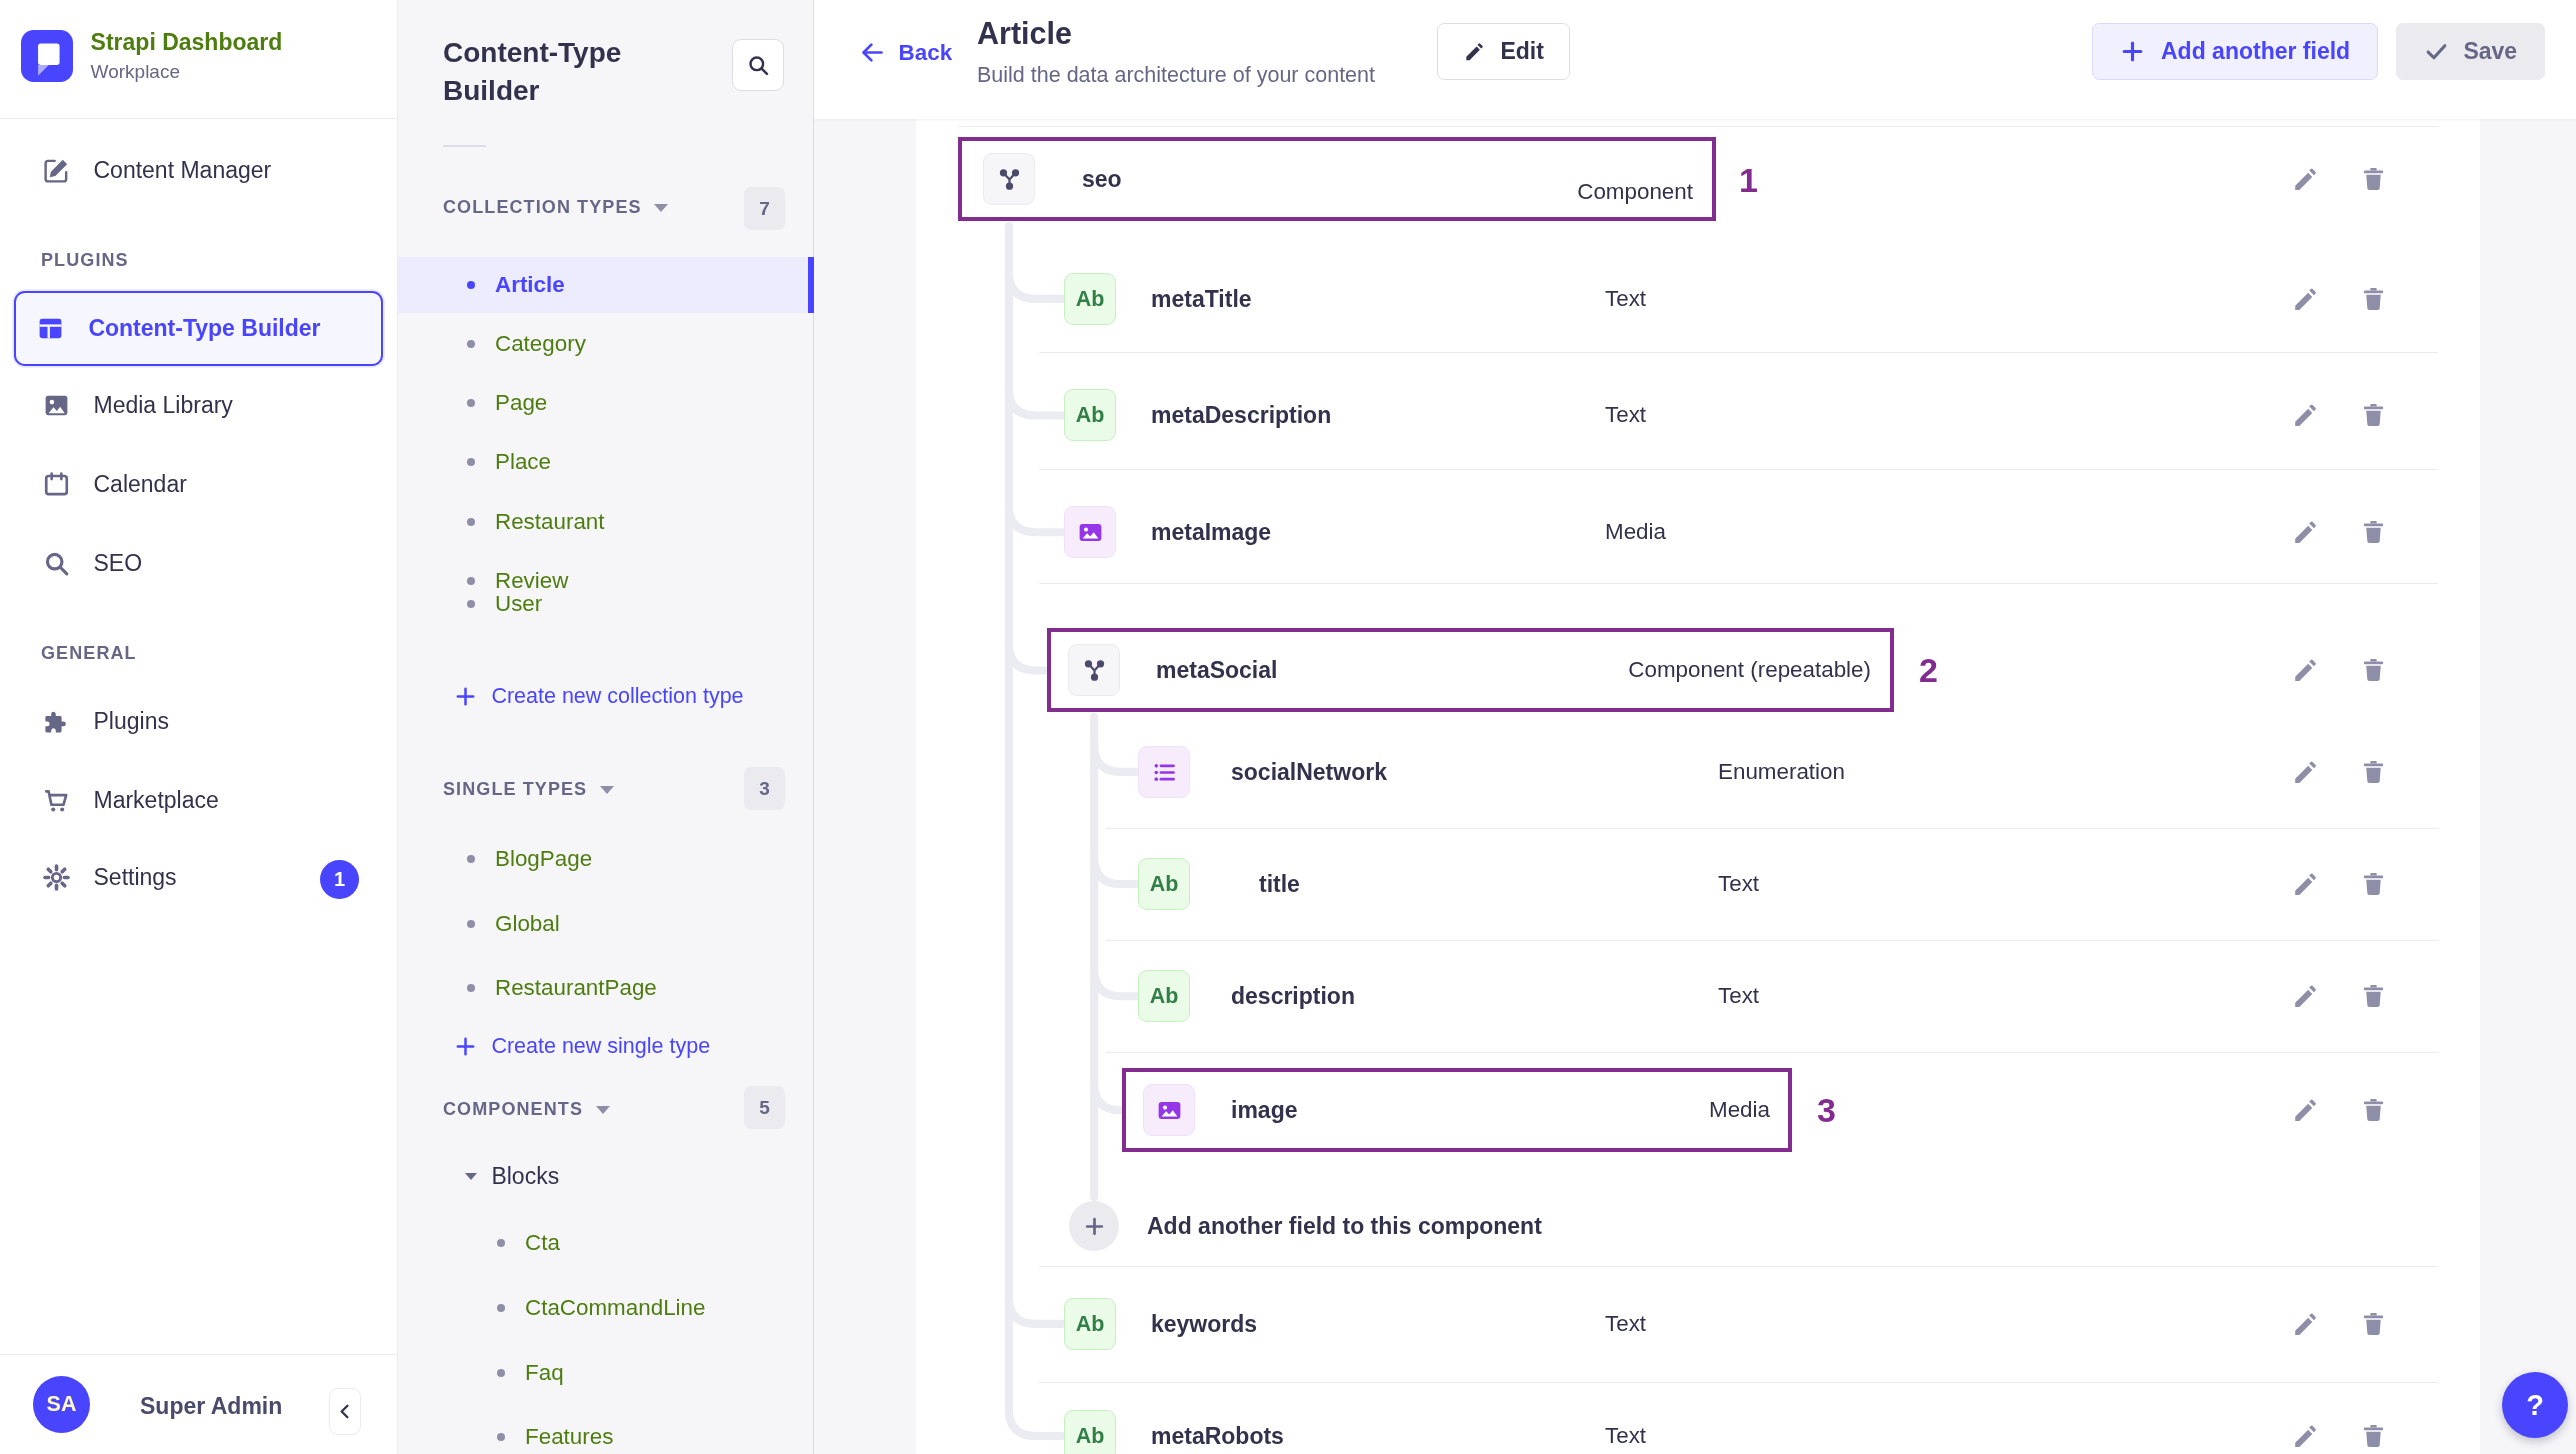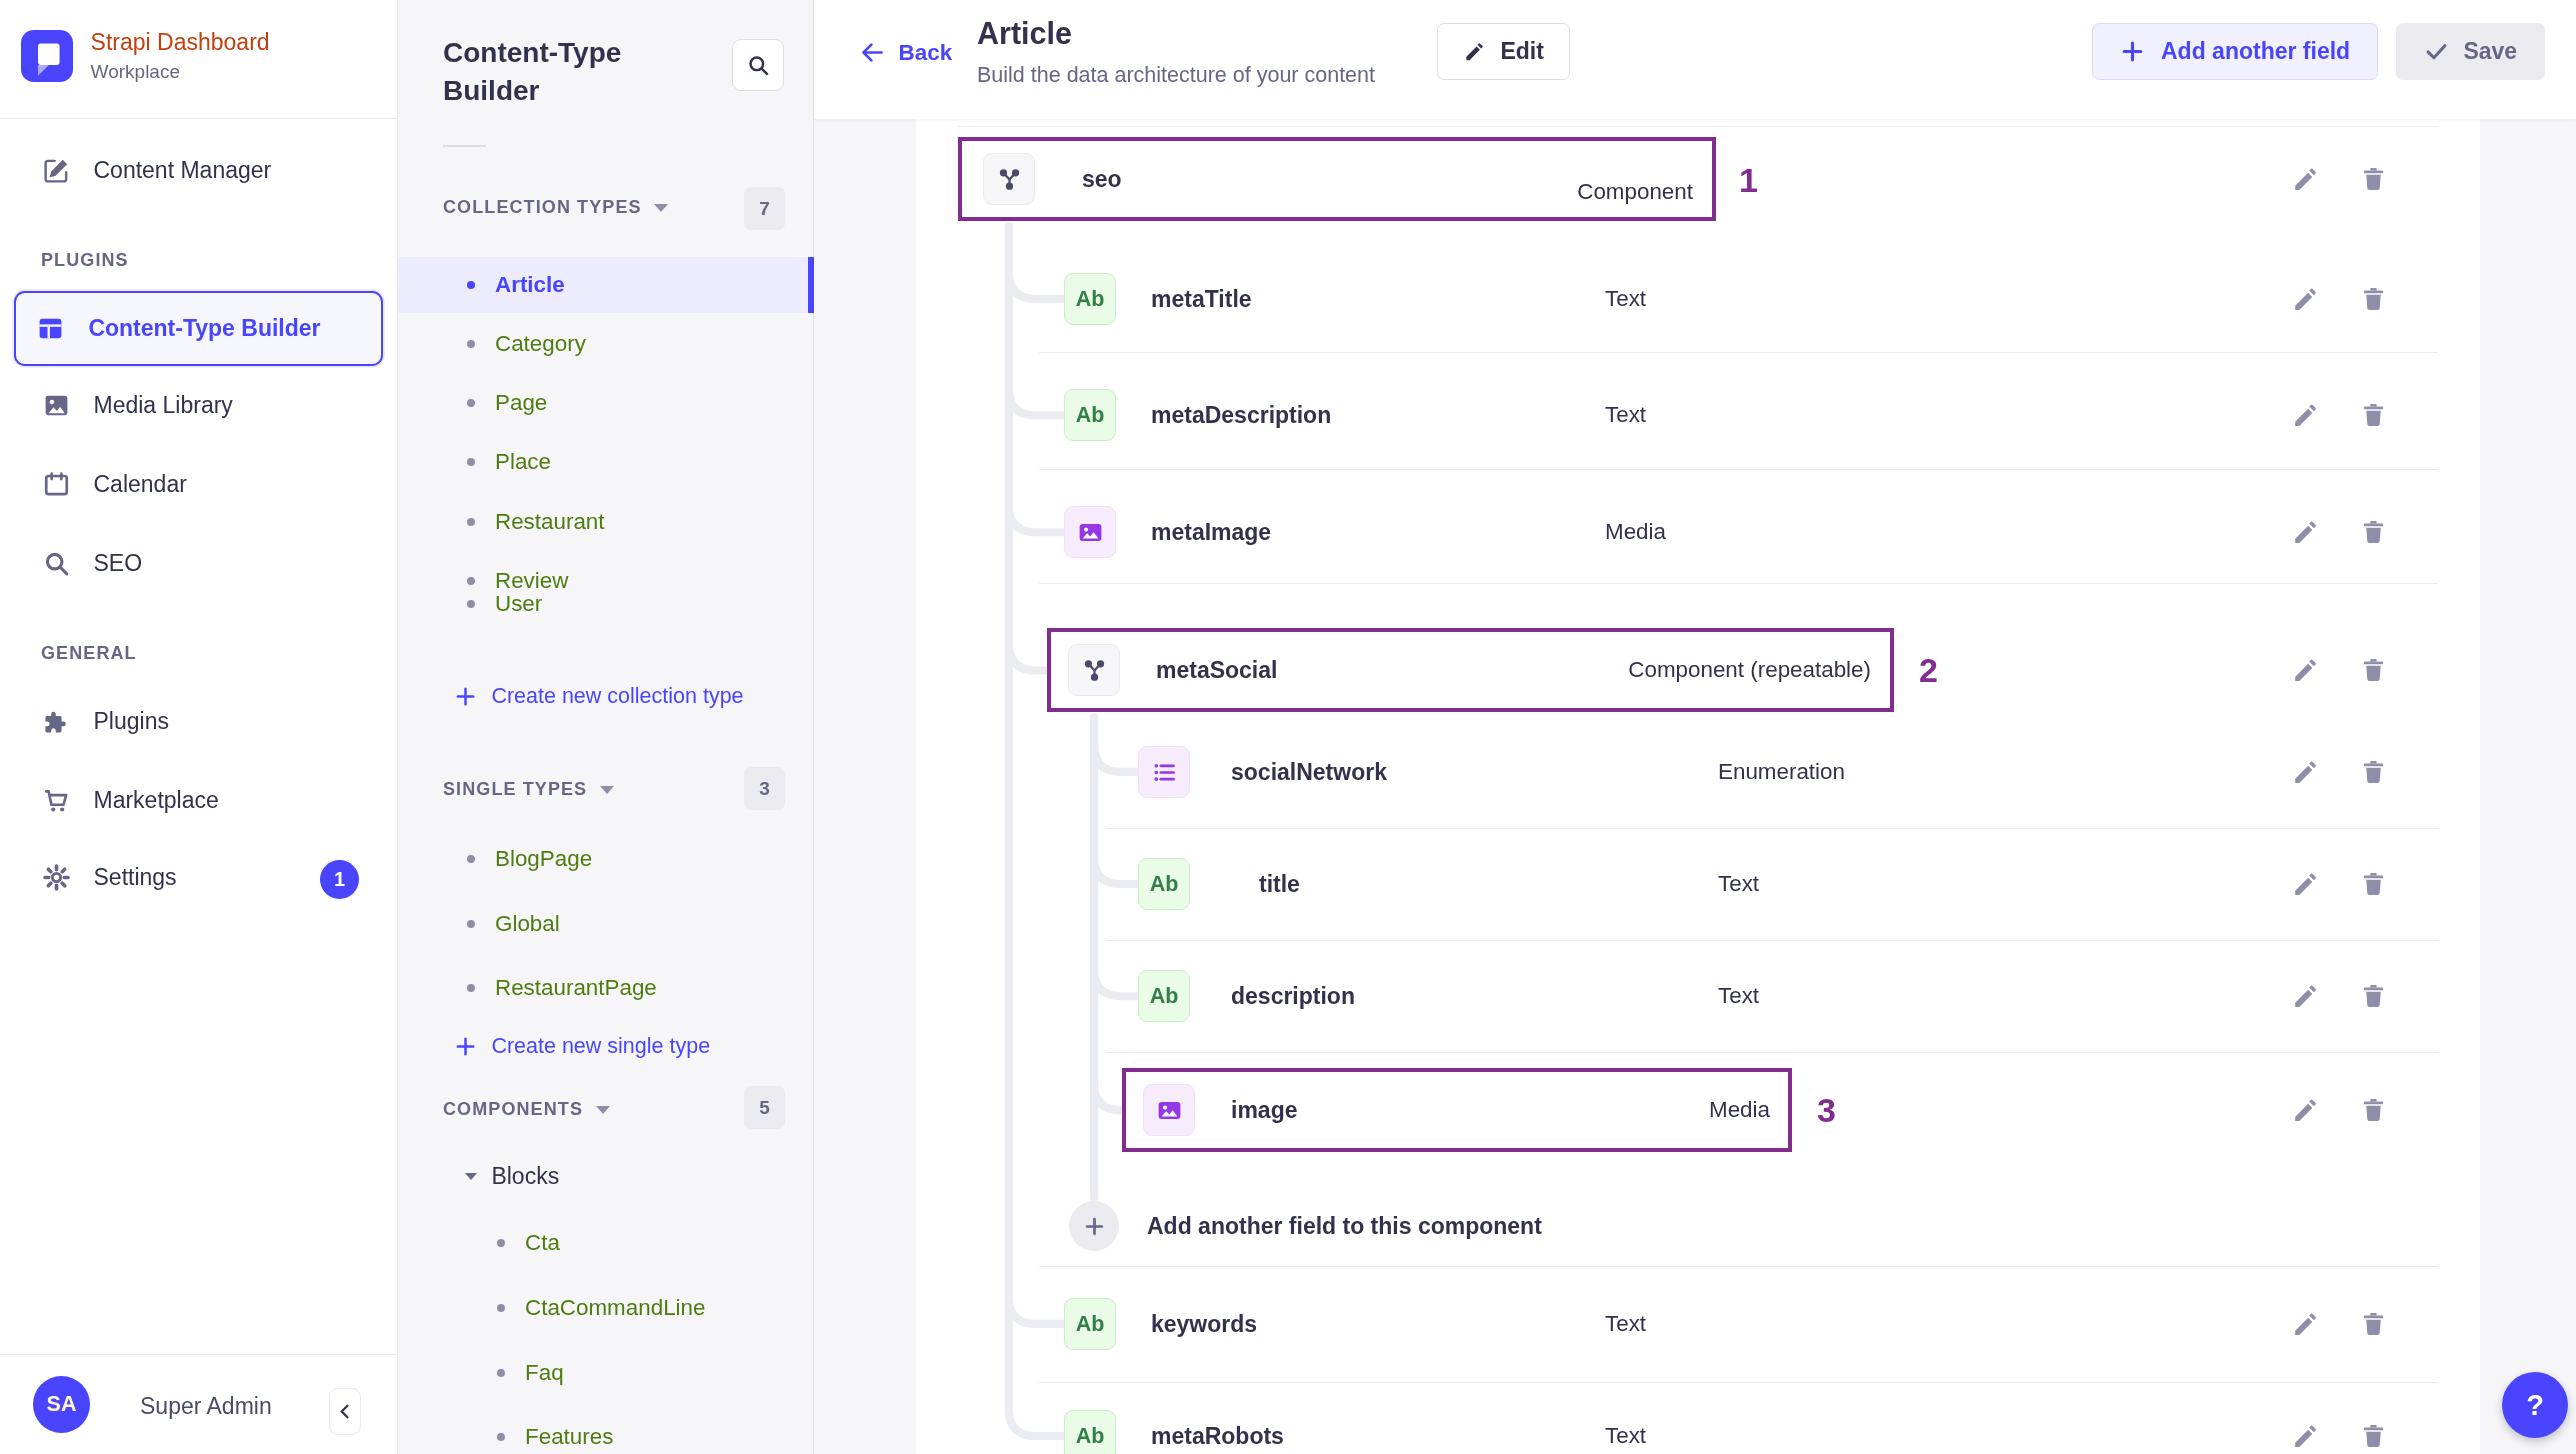--- a/index.html
+++ b/index.html
@@ -7,34 +7,34 @@
   .screen{
     position:relative; width:2576px; height:1454px; overflow:hidden;
     font-family:"Liberation Sans", sans-serif; color:#32324d; background:#fff;
   }
 
   
   .sb1{ position:absolute; left:0; top:0; width:398px; height:1454px; background:#fff; border-right:0.9px solid #eaeaef; z-index:5;}
   .brand{ position:absolute; left:20.6px; top:29px; display:flex; gap:18px; align-items:center;}
   .logo{ width:52px; height:52px; border-radius:12.6px; background:#4945ff; position:relative; flex:0 0 auto;}
   .logo svg{ position:absolute; inset:0; }
-  .brand-title{ font-size:23px; font-weight:400; color:#c2410c; }
+  .brand-title{ font-size:23px; font-weight:700; color:#4d7c0f; }
   .brand-sub{ font-size:19px; color:#666687; margin-top:5.4px; }
   .sb1 .hrline{ position:absolute; left:0; width:398px; height:0.9px; background:#eaeaef; }
   .nav-item{ position:absolute; left:21.5px; width:355px; height:57px; display:flex; align-items:center; gap:23px; padding-left:20px; border-radius:10.8px; cursor:pointer;}
   .nav-item .nicon{ width:29px; height:29px; color:#666687; flex:0 0 auto; display:flex; }
   .nav-item .nlabel{ font-size:23px; color:#32324d; font-weight:500; white-space:nowrap;}
   .nav-item.active{ left:14.4px; width:369px; height:75px; border:2.7px solid #4945ff; background:#f6f6ff; box-shadow:0 0 0 1.8px rgba(73,69,255,.12);}
   .nav-item.active .nicon{ color:#4945ff; }
   .nav-item.active .nlabel{ color:#4945ff; font-weight:600; }
   .sec-label{ position:absolute; left:41px; font-size:18px; font-weight:700; letter-spacing:1.1px; color:#666687; }
   .num-badge{ position:absolute; min-width:39px; height:39px; border-radius:20px; background:#4945ff; color:#fff; font-size:20px; font-weight:700; display:flex; align-items:center; justify-content:center; }
   .userrow{ position:absolute; left:0; top:1355px; width:398px; }
   .avatar{ position:absolute; left:33px; top:20.6px; width:57px; height:57px; border-radius:50%; background:#4945ff; color:#fef9c3; font-size:21.5px; font-weight:700; display:flex; align-items:center; justify-content:center; }
-  .username{ position:absolute; left:140px; top:38px; font-size:23px; color:#4a4a6a; font-weight:400; }
+  .username{ position:absolute; left:140px; top:38px; font-size:23px; color:#4a4a6a; font-weight:700; }
   .collapse-btn{ position:absolute; left:329px; top:33px; width:32px; height:47px; border-radius:9px; border:0.9px solid #eaeaef; background:#fff; display:flex; align-items:center; justify-content:center; color:#32324d; cursor:pointer;}
 
   
   .sb2{ position:absolute; left:398px; top:0; width:416px; height:1454px; background:#f6f6f9; border-right:0.9px solid #dcdce4; z-index:4;}
   .sb2-title{ position:absolute; left:45px; top:34px; width:269px; font-size:28px; line-height:38px; font-weight:700; color:#32324d;}
   .search-btn{ position:absolute; left:334px; top:39px; width:52px; height:52px; background:#fff; border:0.9px solid #dcdce4; border-radius:9px; display:flex; align-items:center; justify-content:center; cursor:pointer;}
   .mini-hr{ position:absolute; left:45px; top:145px; width:43px; height:1.8px; background:#dcdce4;}
   .grp-label{ position:absolute; left:45px; display:flex; align-items:center; gap:12.6px; font-size:18px; font-weight:700; letter-spacing:1.1px; color:#666687; cursor:pointer;}
   .caret{ width:0; height:0; border-left:7.2px solid transparent; border-right:7.2px solid transparent; border-top:8px solid #8e8ea9; }
   .cnt-badge{ position:absolute; left:346px; width:41px; height:43px; background:#eaeaef; border-radius:7.2px; color:#666687; font-size:19px; font-weight:600; display:flex; align-items:center; justify-content:center;}

